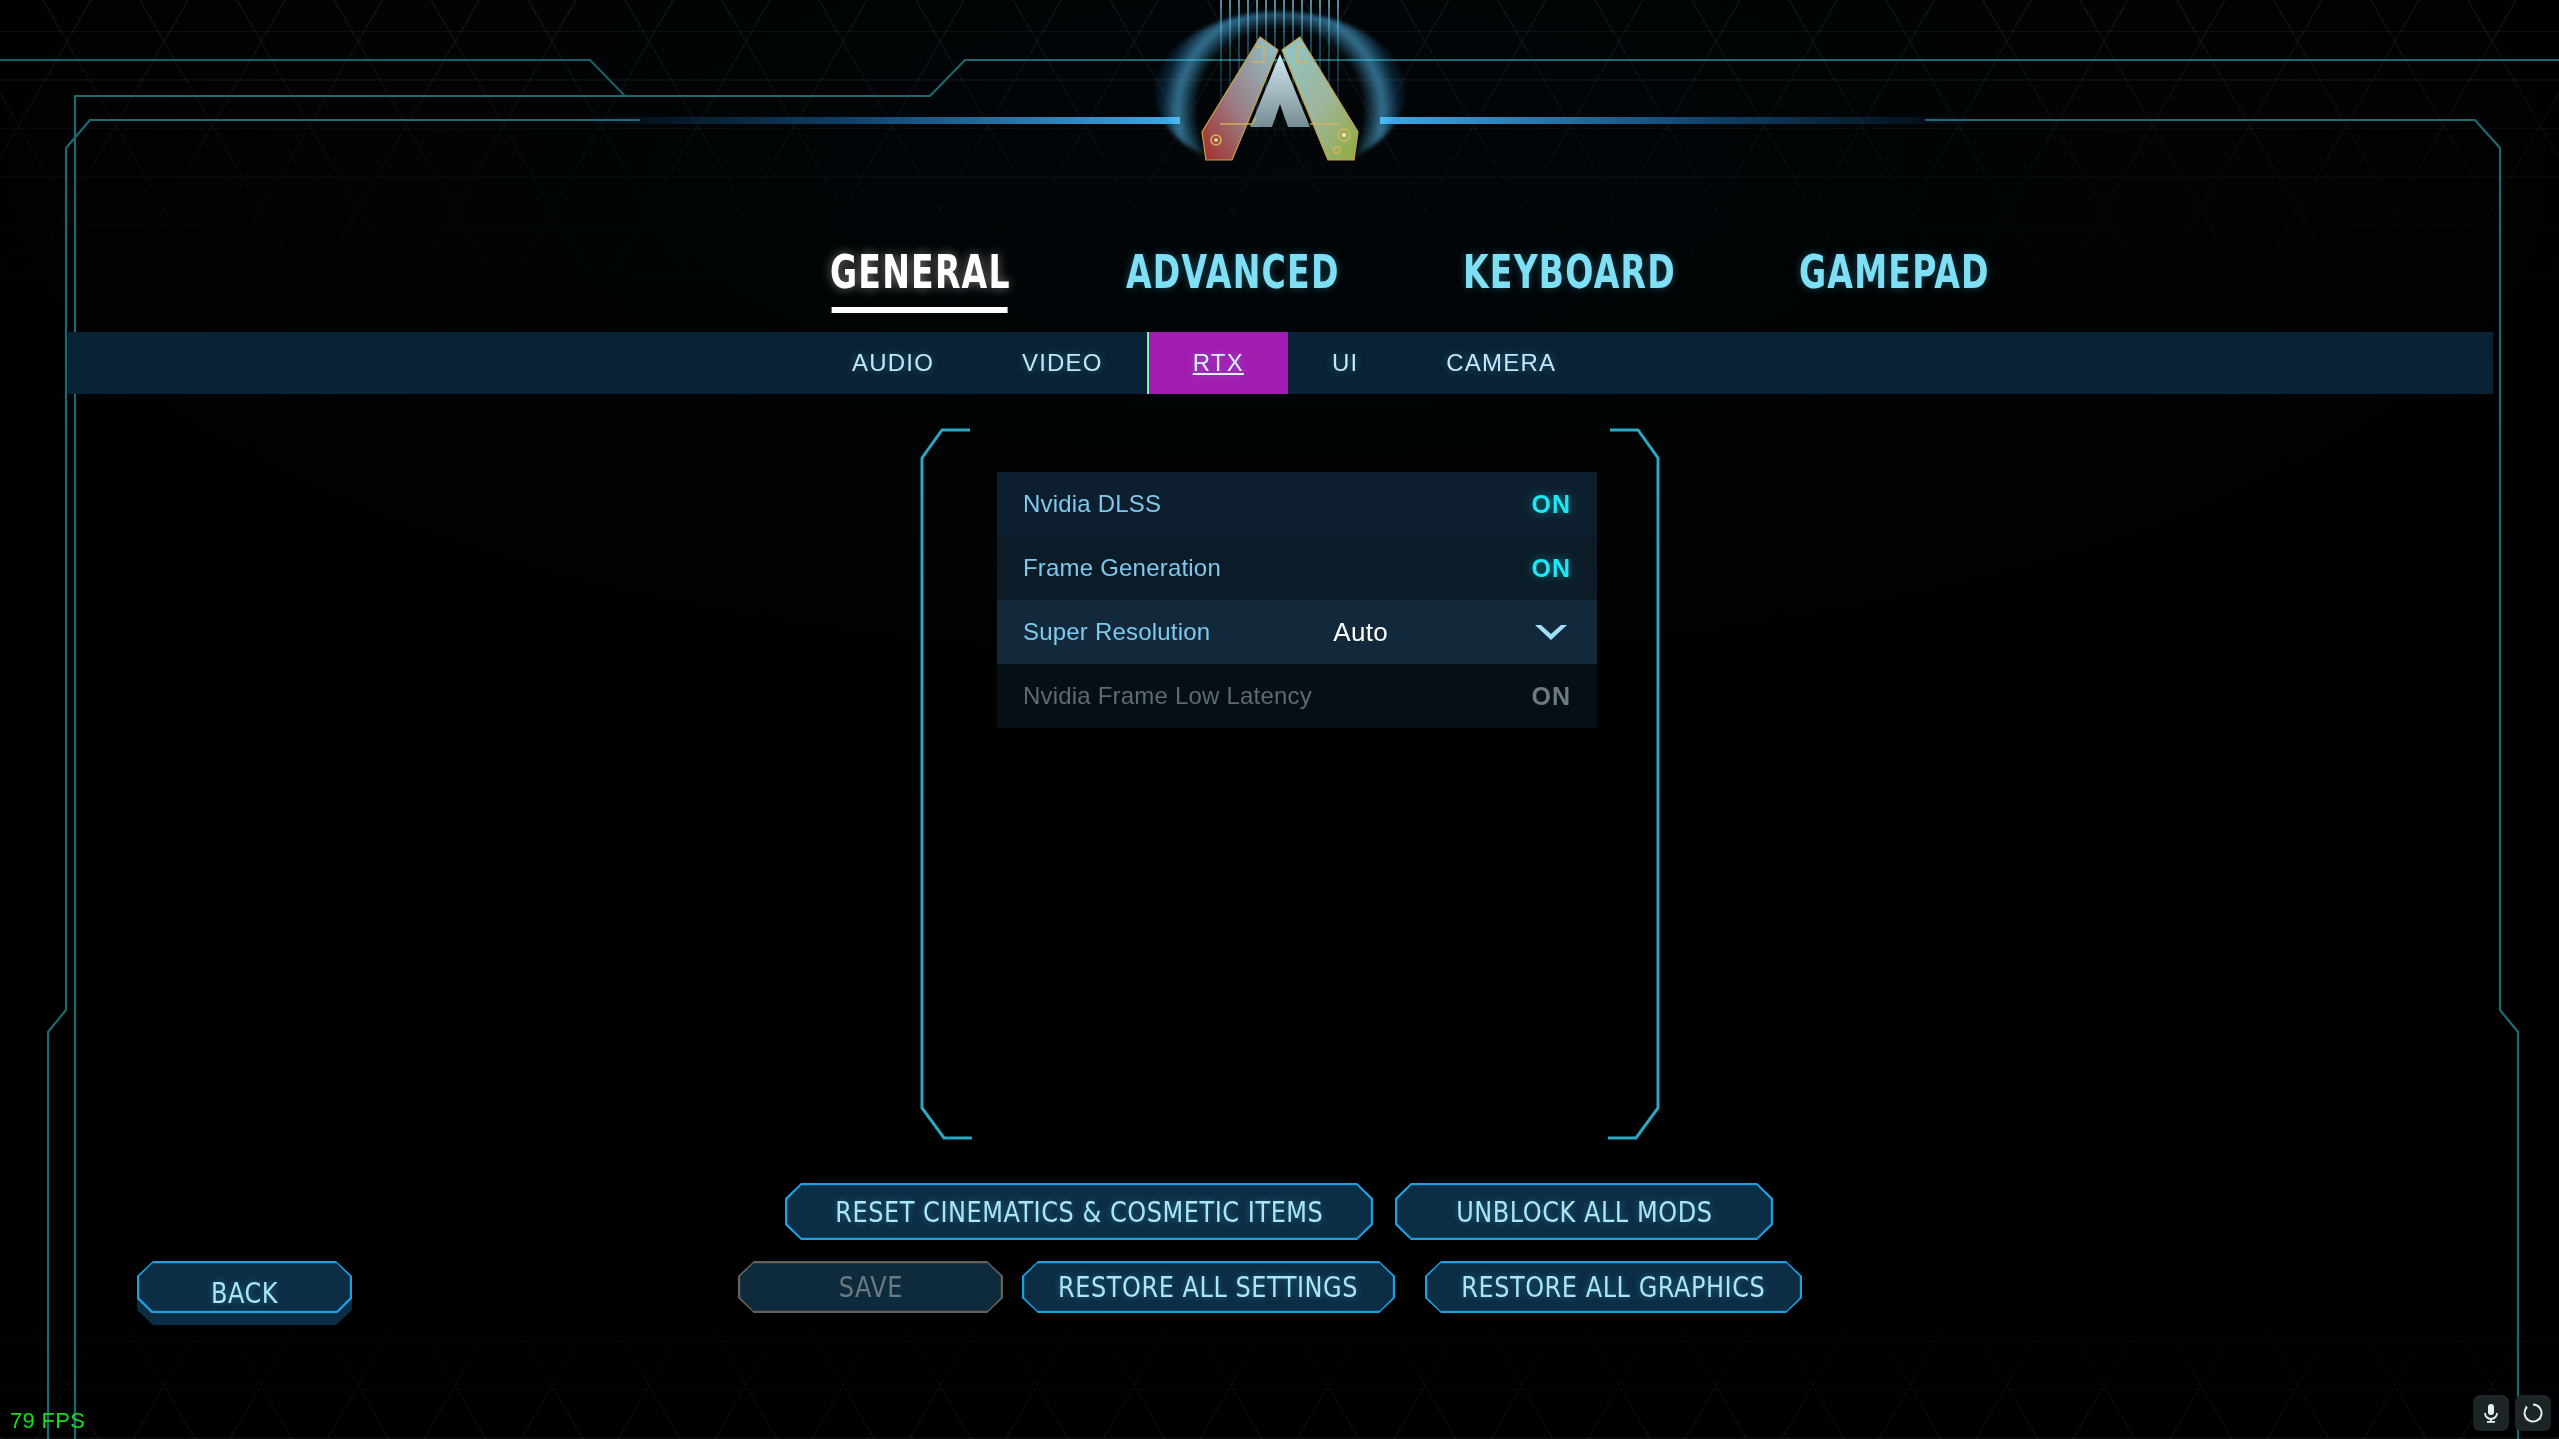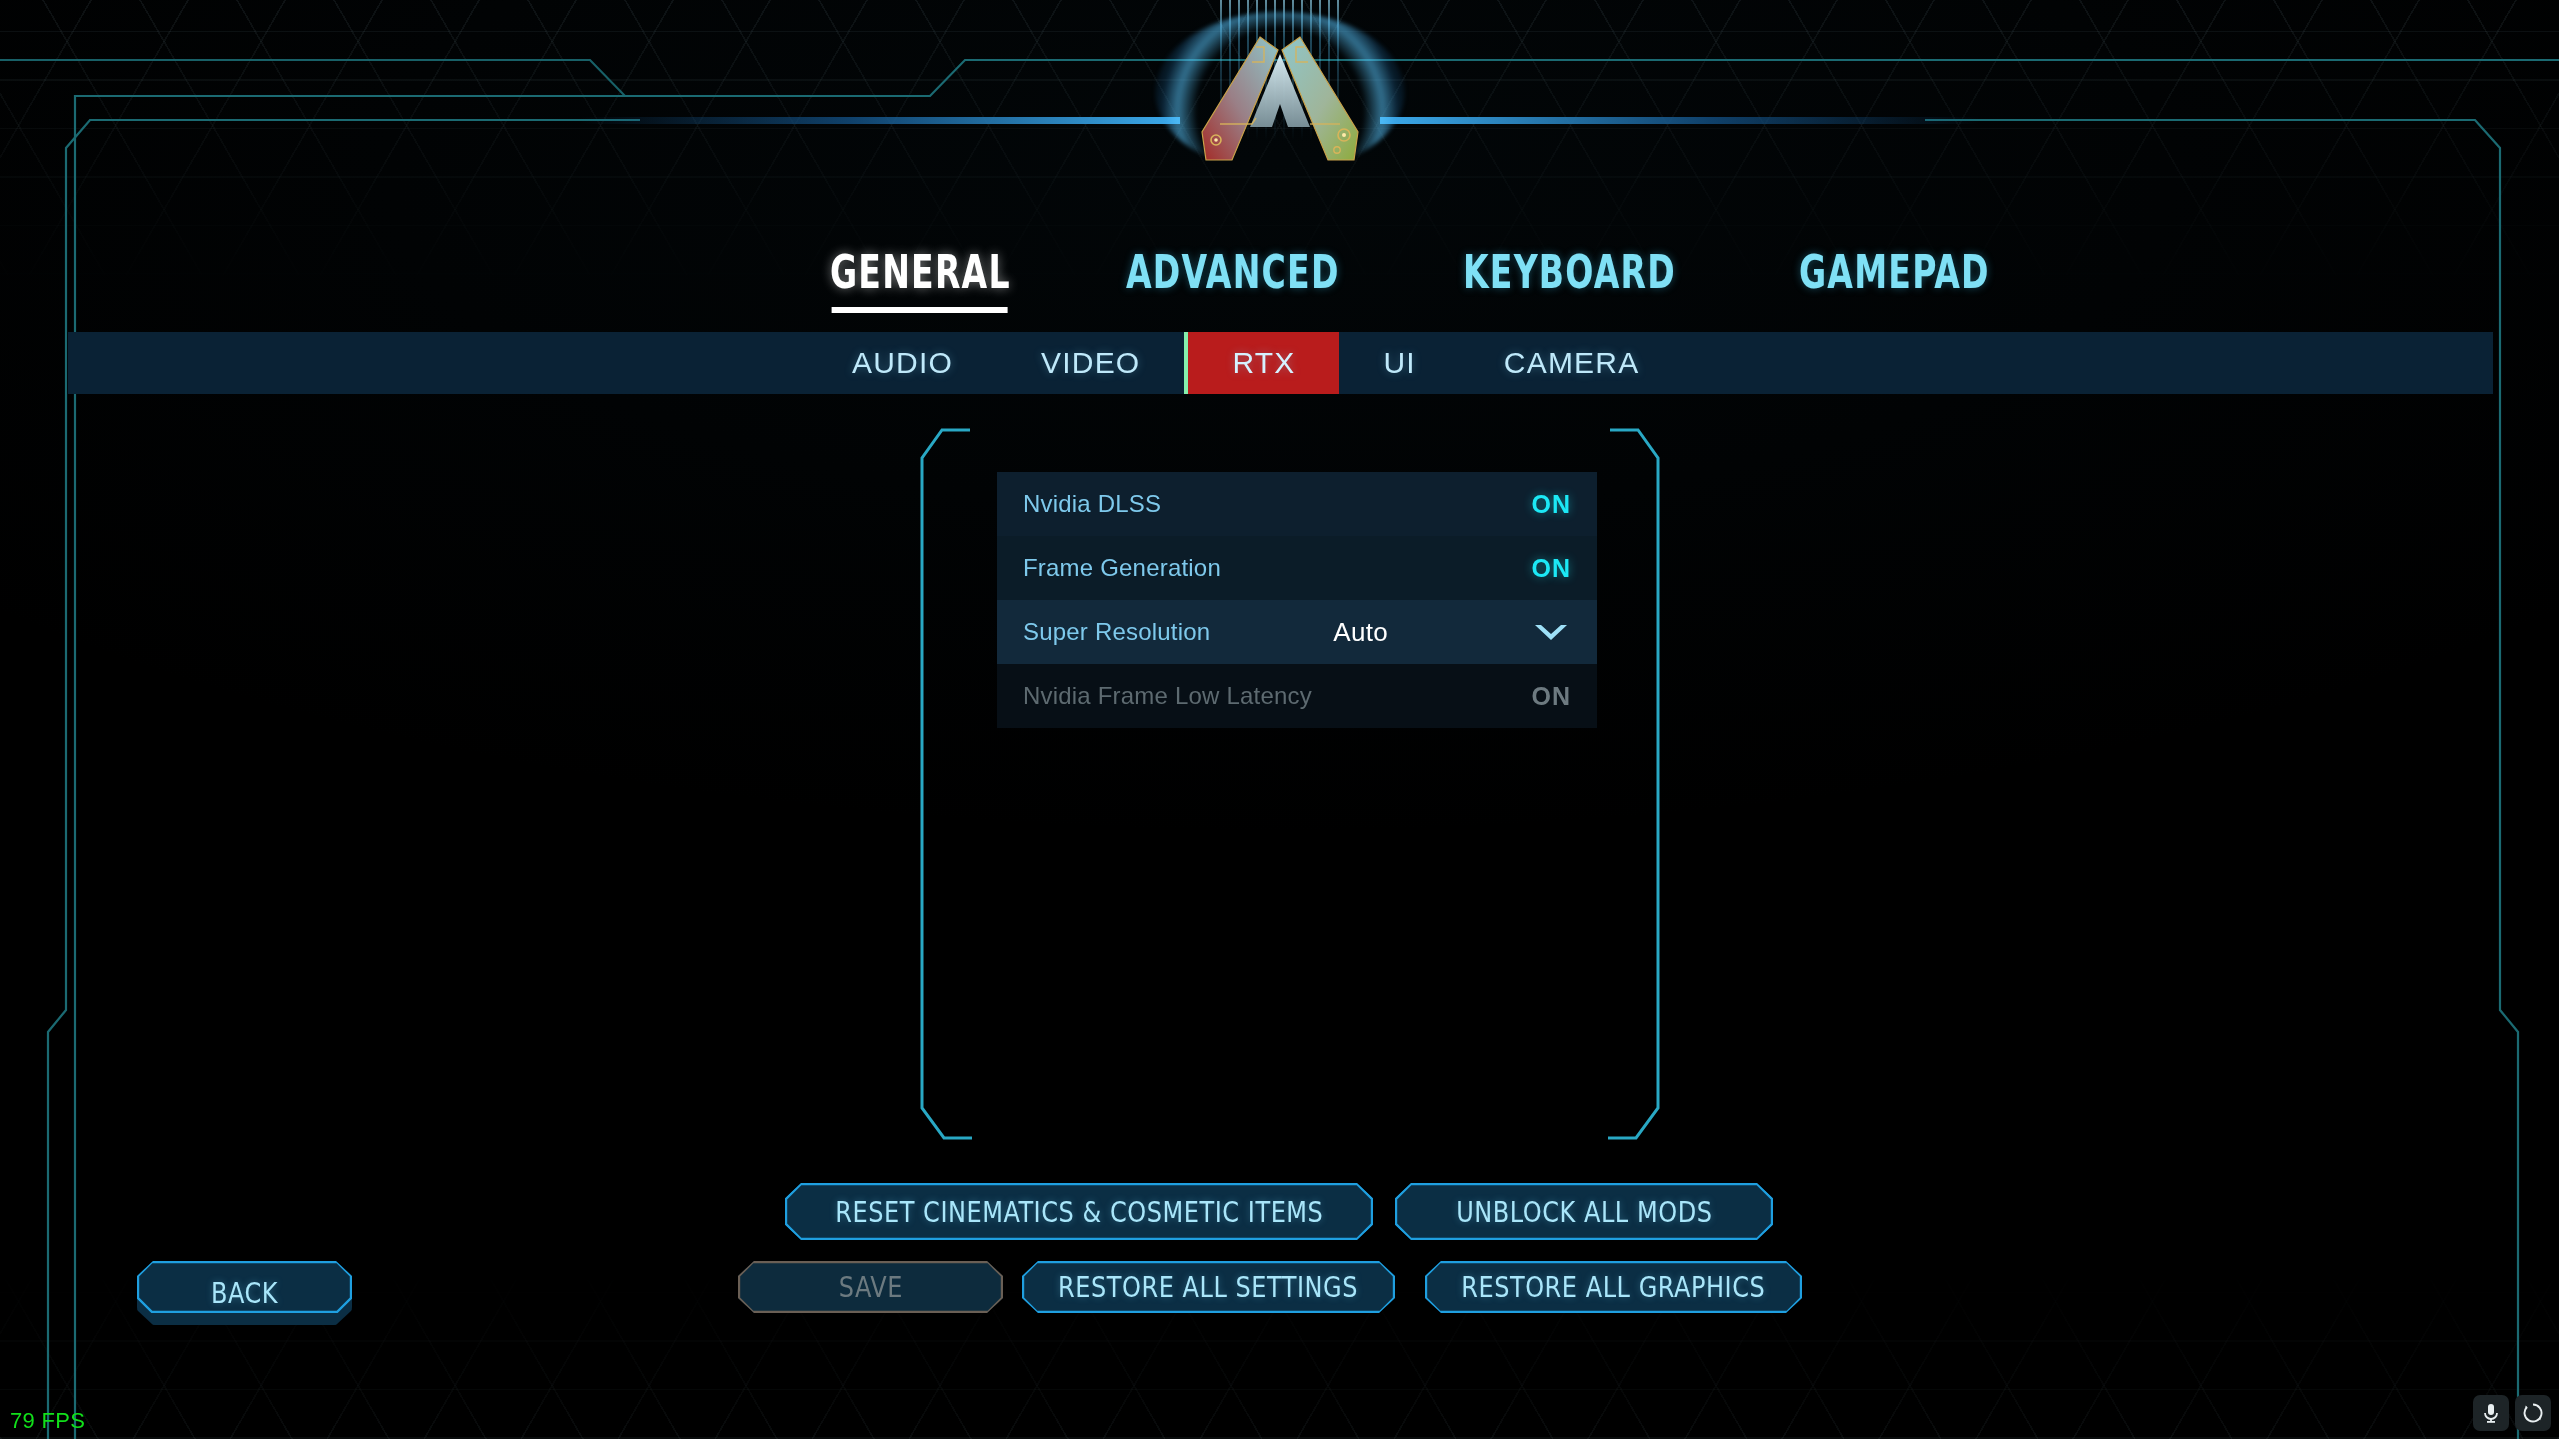--- a/index.html
+++ b/index.html
@@ -99,33 +99,34 @@
   .subtab-bar {
     position:absolute; left:68px; top:332px;
     width:2425px; height:62px;
     background:#0a2235;
     display:flex; align-items:stretch;
   }
   .subtab-spacer { width:740px; }
   .subtab {
     display:flex; align-items:center; justify-content:center;
     padding:0 44px;
-    font-size:30px;
+    font-size:24px;
     font-weight:400;
     letter-spacing:1.2px;
     color:#bfe9fa;
     text-transform:uppercase;
     cursor:pointer;
     white-space:nowrap;
     text-shadow:0 0 8px rgba(120,210,245,0.35);
   }
   .subtab.active {
-    background:#b91c1c;
-    border-left:4px solid #86efac;
+    background:#a21caf;
+    border-left:2px solid #86efac;
     color:#d6f2ff;
+    text-decoration:underline;
   }
 
   
   .bracket-svg {
     position:absolute; left:920px; top:418px;
     width:740px; height:740px;
     pointer-events:none;
   }
 
   

